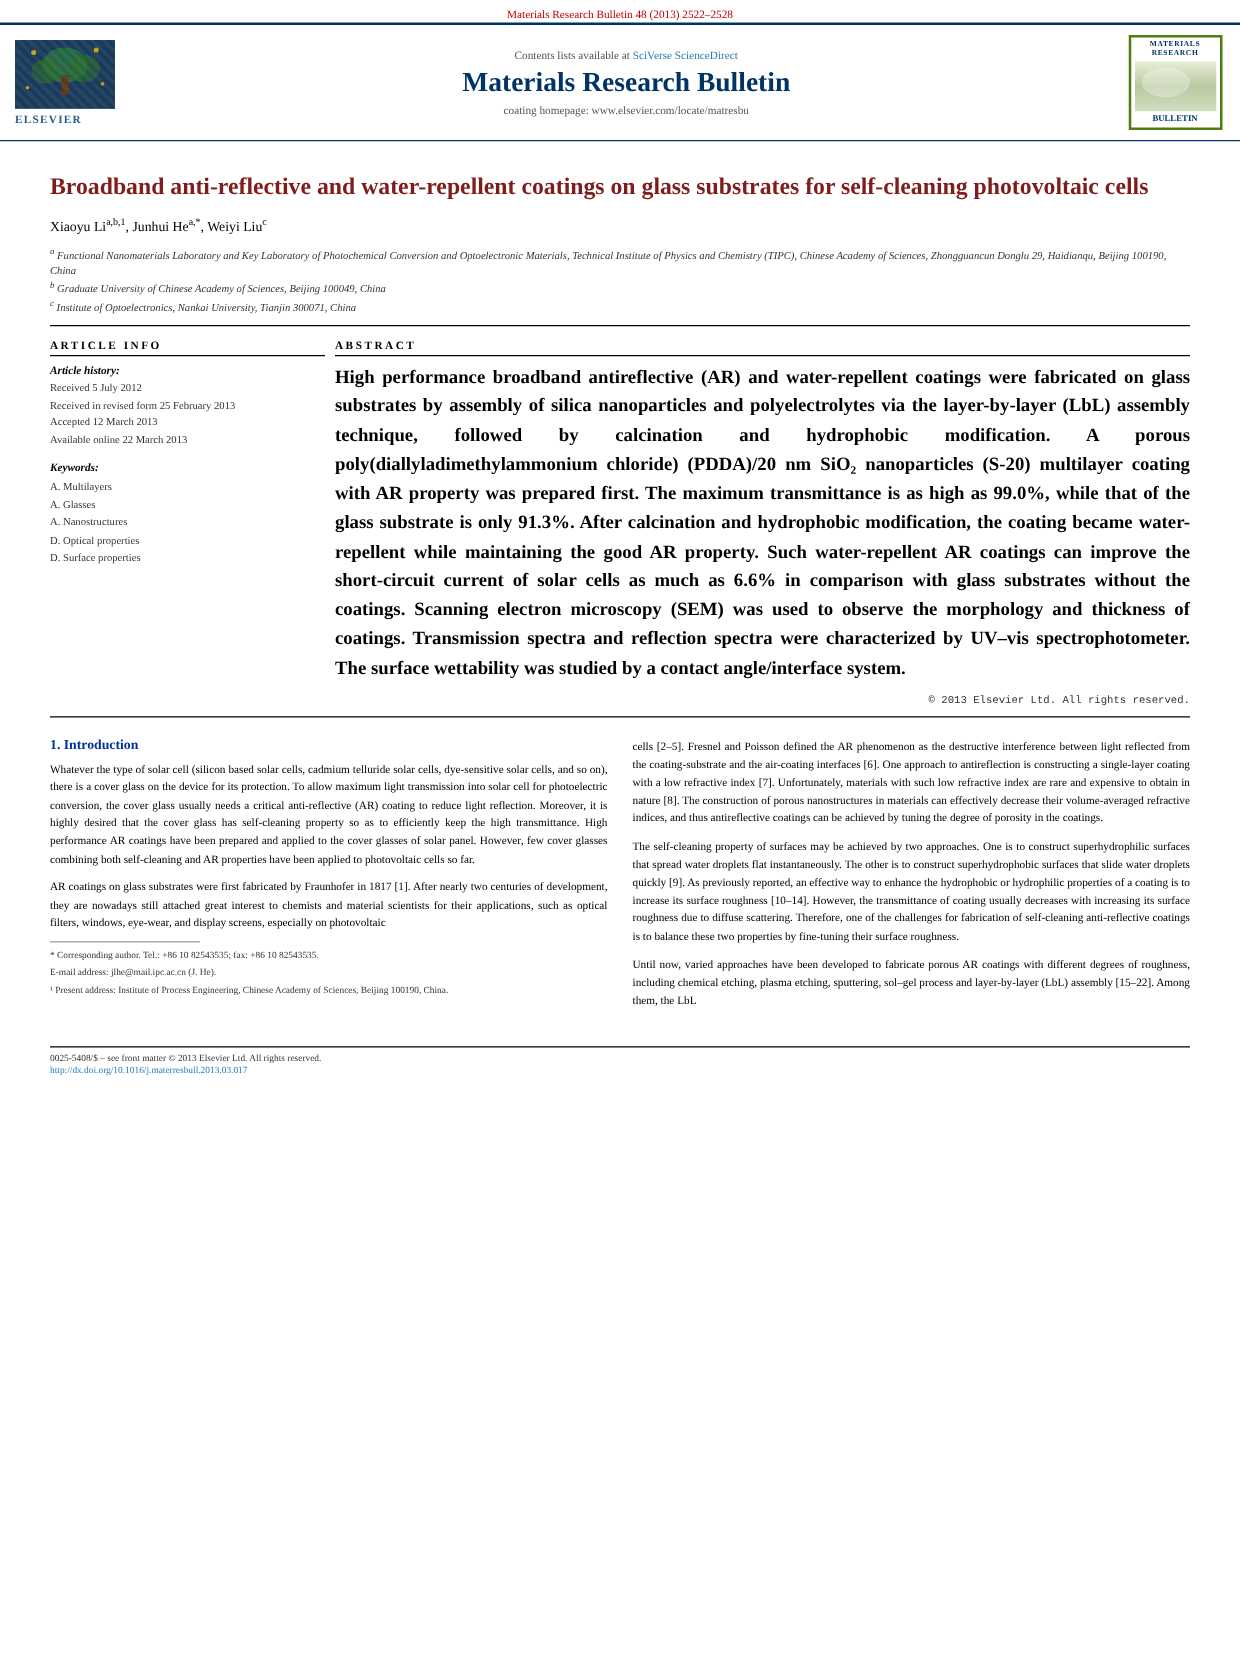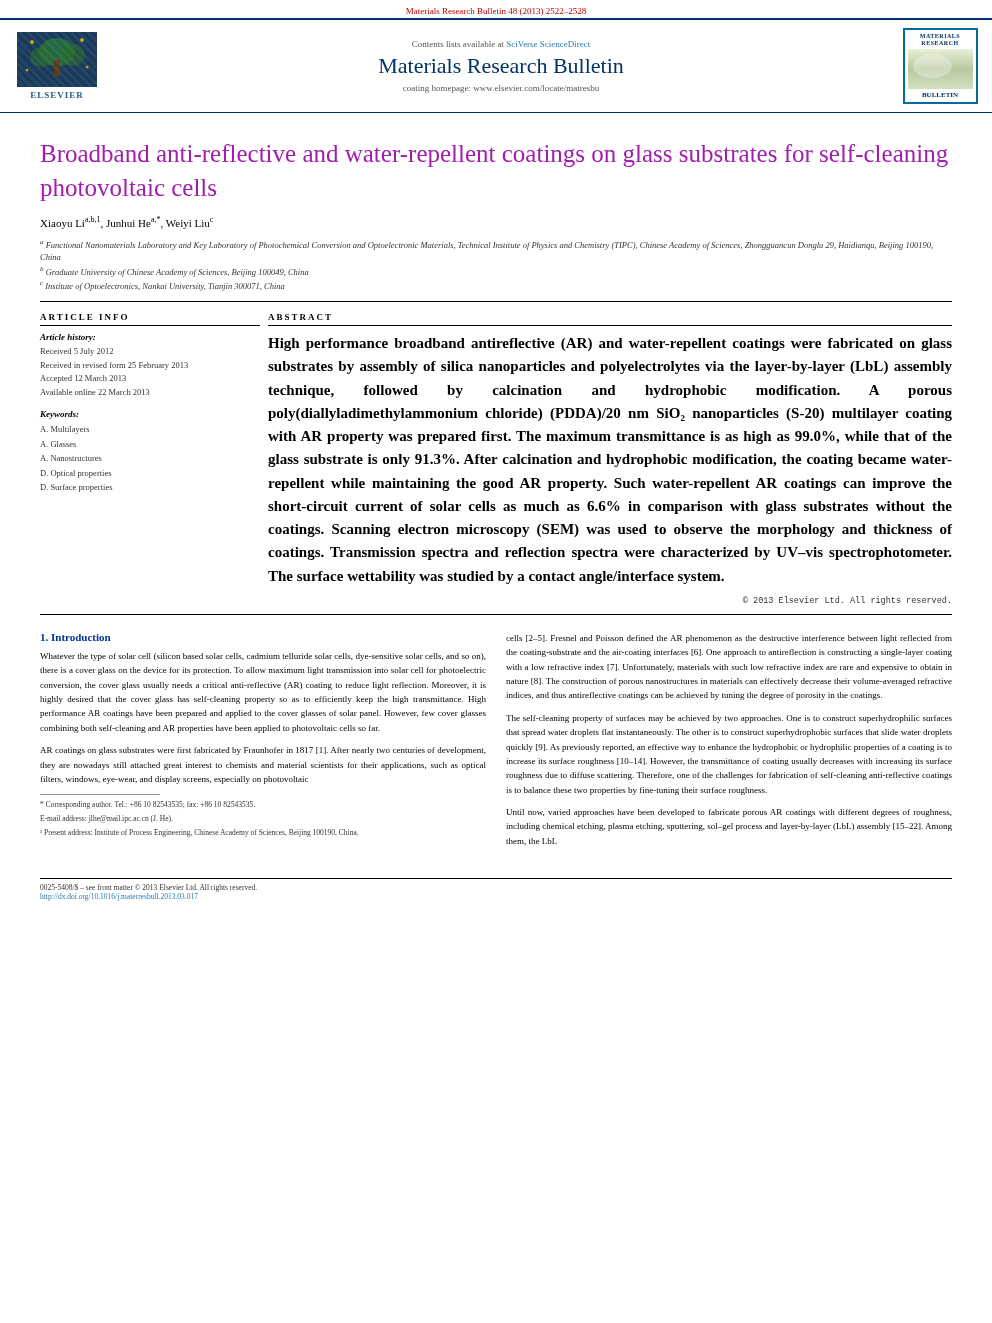--- a/index.html
+++ b/index.html
@@ -25,21 +25,20 @@
       display: flex;
       align-items: center;
       border-top: 2px solid #003366;
       border-bottom: 1px solid #003366;
       padding: 8px 12px;
       gap: 10px;
     }
     .elsevier-logo {
       display: flex;
       flex-direction: column;
-      align-items: center;
       min-width: 90px;
     }
     .elsevier-logo .logo-graphic {
       width: 80px;
       height: 55px;
       background: linear-gradient(135deg, #2a5c8a 0%, #1a3a5c 100%);
       position: relative;
       overflow: hidden;
     }
     .elsevier-logo .logo-graphic::before {
@@ -71,38 +70,38 @@
       color: #555;
       margin-bottom: 2px;
     }
     .journal-center .sciverse-line a {
       color: #2a7ab8;
       text-decoration: none;
       text-align: center;
     }
     .journal-title-main {
       font-size: 22px;
-      font-weight: normal;
+      font-weight: bold;
       color: #003366;
       font-family: 'Times New Roman', serif;
       margin: 4px 0;
     }
     .journal-center .homepage-line {
       font-size: 9px;
       color: #555;
     }
     .journal-right-logo {
       min-width: 80px;
       display: flex;
       flex-direction: column;
       align-items: center;
     }
     .mrb-box {
       width: 75px;
-      border: 2px solid #0369a1;
+      border: 2px solid #4d7c0f;
       padding: 3px;
       text-align: center;
     }
     .mrb-box .mrb-top {
       font-size: 6px;
       font-weight: bold;
       color: #003366;
       text-transform: uppercase;
       letter-spacing: 0.5px;
       line-height: 1.2;
@@ -129,23 +128,23 @@
       color: #003366;
       text-transform: uppercase;
     }
 
     
     .article-main {
       padding: 10px 40px;
     }
 
     .article-title {
-      font-size: 25px;
-      font-weight: normal;
-      color: #a21caf;
+      font-size: 19px;
+      font-weight: bold;
+      color: #7f1d1d;
       margin: 14px 0 10px;
       line-height: 1.35;
     }
 
     .authors {
       font-size: 11px;
       margin-bottom: 8px;
     }
     .author-name {
       font-weight: normal;

